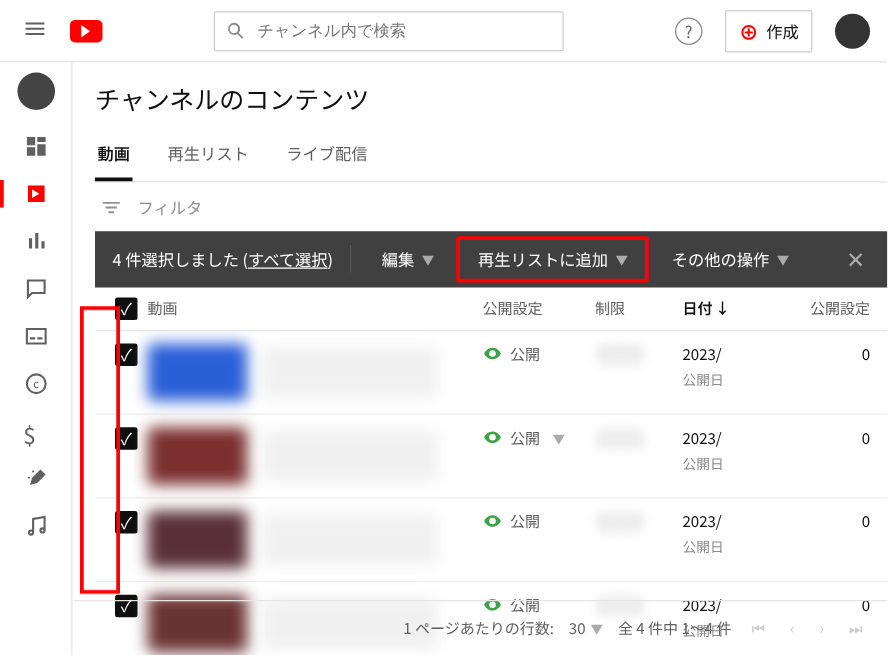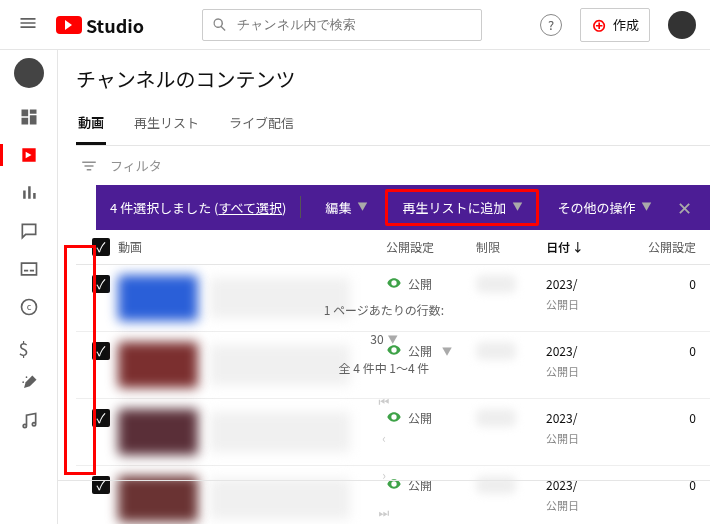--- a/index.html
+++ b/index.html
@@ -27,24 +27,24 @@
   .side-item.active svg { color:#ff0000; }
   .side-item svg, .side-item .ico { width:20px; height:20px; }
   
   .main { flex:1; padding: 14px 0 0 18px; overflow:hidden; display:flex; flex-direction:column; }
   .page-title { font-size:20px; font-weight:400; margin-bottom:10px; }
   .tabs { display:flex; gap:26px; border-bottom:1px solid #e5e5e5; font-size:13px; color:#606060; }
   .tab { padding:10px 2px; cursor:pointer; }
   .tab.active { color:#0f0f0f; font-weight:600; border-bottom:3px solid #0f0f0f; }
   .filter-row { display:flex; align-items:center; gap:12px; padding:10px 4px; color:#909090; font-size:13px; }
   
-  .selection-bar { background:#4c1d95; color:#fff; height:46px; display:flex; align-items:center; padding:0 14px; gap:8px; font-size:13px;margin-left:20px; }
+  .selection-bar { background:#404040; color:#fff; height:46px; display:flex; align-items:center; padding:0 14px; gap:8px; font-size:13px; }
   .sel-text a { color:#fff; text-decoration:underline; cursor:pointer;}
   .sel-divider { width:1px; height:22px; background:#555; margin:0 6px;}
-  .sel-btn { padding:6px 10px; cursor:pointer; display:flex; align-items:flex-start; gap:6px; border-radius:2px;}
+  .sel-btn { padding:6px 10px; cursor:pointer; display:flex; align-items:center; gap:6px; border-radius:2px;}
   .sel-btn.highlight { border:3px solid #ff0000; padding:6px 14px;}
   .sel-close { margin-left:auto; cursor:pointer; color:#aaa; font-size:18px; padding:4px;}
   .chev { font-size:10px; color:#aaa;}
   
   .table-head { display:flex; align-items:center; padding:8px 14px 8px 8px; border-bottom:1px solid #e5e5e5; font-size:12px; color:#606060;}
   .col-cb { width:34px; display:flex; justify-content:center;}
   .col-video { flex:1; }
   .col-vis { width:90px; }
   .col-restrict { width:70px; }
   .col-date { width:90px; font-weight:600; color:#0f0f0f; display:flex; gap:2px; align-items:center;}
@@ -56,37 +56,36 @@
   .thumb { width:80px; height:46px; border-radius:4px; margin-right:12px; filter: blur(6px); }
   .video-meta { filter: blur(6px); color:#ccc; width:140px; height:40px; background:#f0f0f0;}
   .vis-cell { display:flex; align-items:center; gap:6px; color:#606060;}
   .eye { width:16px; height:16px; color:#3ea248;}
   .date-sub { color:#8a8a8a; font-size:11px; margin-top:2px;}
   .views { text-align:right; }
   .blur-pill { width:40px; height:18px; background:#eee; border-radius:6px; filter:blur(4px);}
   
   .red-column { position:absolute; left:64px; top:245px; width:32px; height:230px; border:3px solid #ff0000; pointer-events:none;}
   
-  .footer { position:absolute; bottom:0; left:58px; right:0; height:44px; border-top:1px solid #e5e5e5; display:flex; align-items:center; justify-content:flex-end; gap:12px; padding:0 16px; font-size:12px; color:#606060;flex-direction:column;}
+  .footer { position:absolute; bottom:0; left:58px; right:0; height:44px; border-top:1px solid #e5e5e5; display:flex; align-items:center; justify-content:flex-end; gap:12px; padding:0 16px; font-size:12px; color:#606060;}
   .page-sel { display:flex; align-items:center; gap:4px; cursor:pointer;}
   .nav-ico { cursor:pointer; color:#909090; padding:4px;}
   .nav-ico.disabled { color:#ccc; cursor:default;}
 </style>
 </head>
 <body>
 
 <div class="topbar">
   <div class="menu-btn">
     <svg width="20" height="20" viewBox="0 0 24 24">
         <path fill="currentColor" d="M3 6h18v2H3V6m0 5h18v2H3v-2m0 5h18v2H3v-2Z"></path>
       </svg>
   </div>
   <div class="logo">
     <span class="yt"></span>
-    <span>Studio</span>
   </div>
   <div class="spacer"></div>
   <div class="searchwrap">
     <svg width="18" height="18" viewBox="0 0 24 24">
         <path fill="currentColor" d="M9.5 3a6.5 6.5 0 0 1 5 10.7l5 5-1.3 1.3-5-5A6.5 6.5 0 1 1 9.5 3m0 2a4.5 4.5 0 1 0 0 9 4.5 4.5 0 0 0 0-9Z"></path>
       </svg>
     <input type="text" placeholder="チャンネル内で検索" style="">
   </div>
   <div class="spacer"></div>
   <div class="top-right">

